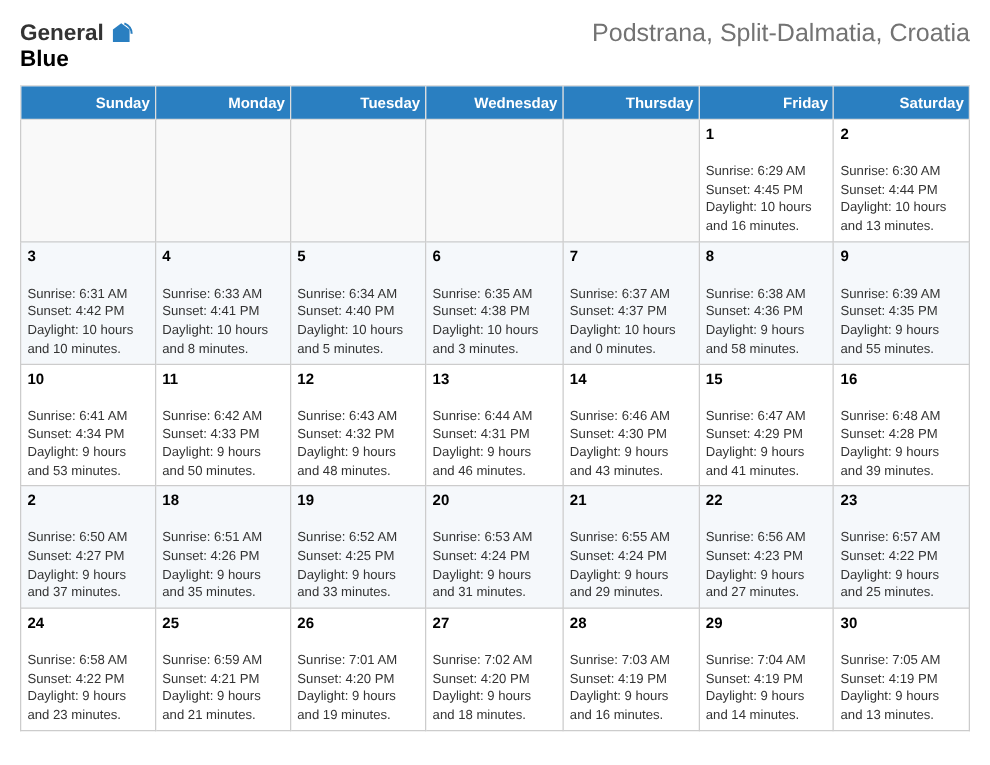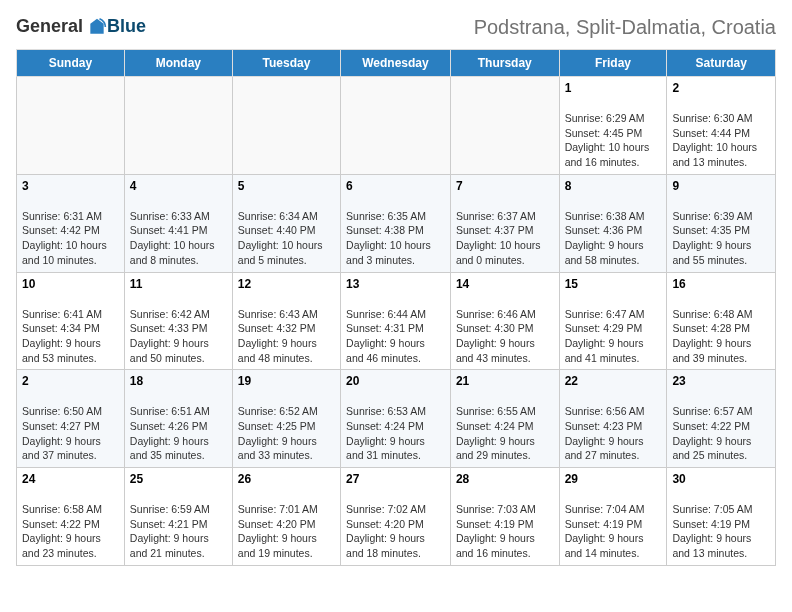--- a/index.html
+++ b/index.html
@@ -11,37 +11,37 @@
       padding: 16px;
     }
     .header {
       display: flex;
       justify-content: space-between;
       align-items: flex-start;
       margin-bottom: 10px;
     }
     .logo {
       display: flex;
-      flex-direction: row;
+      flex-direction: column;
       align-items: flex-start;
     }
     .logo-text {
       display: flex;
       align-items: center;
       gap: 2px;
     }
     .logo-general {
       font-size: 18px;
       font-weight: bold;
       color: #333;
     }
     .logo-blue {
       font-size: 18px;
       font-weight: bold;
-      color: #0c4a6e;
+      color: #000000;
     }
     .logo-icon {
       width: 20px;
       height: 20px;
       margin-left: 2px;
     }
     .title-block {
       text-align: right;
     }
     .month-title {
@@ -55,21 +55,21 @@
     }
     .calendar {
       width: 100%;
       border-collapse: collapse;
       font-size: 11px;
     }
     .calendar th {
       background: #2a7fc1;
       color: #fff;
       padding: 6px 4px;
-      text-align: center;
+      text-align: right;
       font-size: 12px;
       border: 1px solid #ddd;
     }
     .calendar td {
       vertical-align: top;
       border: 1px solid #ccc;
       padding: 4px 5px;
       width: 113px;
       min-height: 80px;
       height: 90px;

